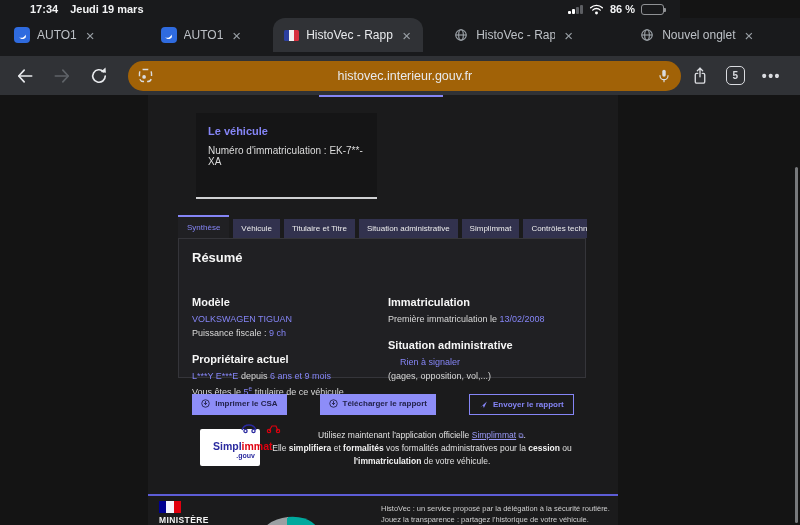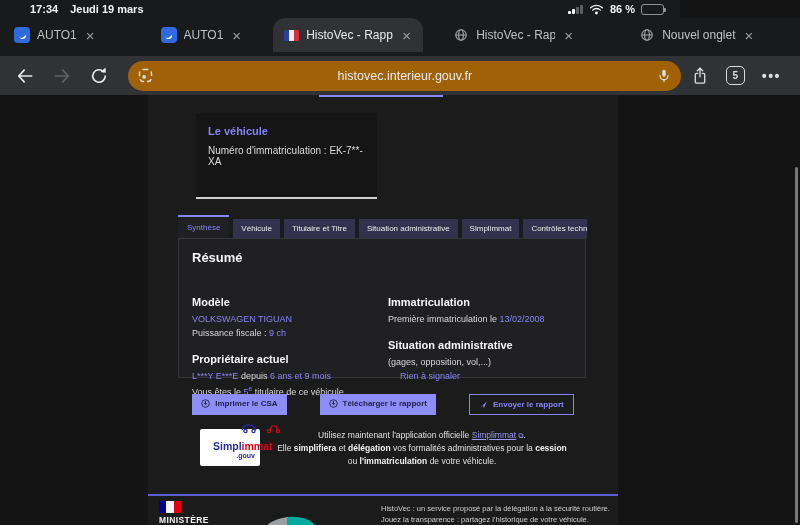--- a/index.html
+++ b/index.html
@@ -276,22 +276,22 @@
           <div class="fline acc">VOLKSWAGEN TIGUAN</div>
           <div class="fline"><span>Puissance fiscale : </span><span class="acc">9 ch</span></div>
           <div class="fh gap-lg">Propriétaire actuel</div>
           <div class="fline"><span class="acc">L***Y E***E</span><span> depuis </span><span class="acc">6 ans et 9 mois</span></div>
           <div class="fline"><span>Vous êtes le </span><span class="acc">5</span><sup class="acc">e</sup><span> titulaire de ce véhicule</span></div>
         </div>
         <div class="col-r">
           <div class="fh">Immatriculation</div>
           <div class="fline"><span>Première immatriculation le </span><span class="acc">13/02/2008</span></div>
           <div class="fh gap-lg">Situation administrative</div>
+          <div class="fline acc" style="padding-left:12px">Rien à signaler</div>
           <div class="fline">(gages, opposition, vol,...)</div>
-          <div class="fline acc" style="padding-left:12px">Rien à signaler</div>
         </div>
       </div>
     </div>
 
     <div class="actions">
       <button class="btn">
         <span>
           <svg width="9" height="9" viewBox="0 0 24 24">
               <circle cx="12" cy="12" r="10" fill="none" stroke="#22224a" stroke-width="2.4"></circle>
               <path d="M12 6.5v8M8.6 11.3l3.4 3.6 3.4-3.6" fill="none" stroke="#22224a" stroke-width="2.4" stroke-linecap="round" stroke-linejoin="round"></path>
@@ -332,21 +332,21 @@
                 <circle cx="38" cy="9" r="1.7"></circle>
                 <path d="M29 9l3-5h4l2 5"></path>
               </g>
             </svg>
         </span>
         <div class="sl-word"><span class="blu">Simpl</span><span class="red">immat</span></div>
         <div class="sl-gouv">.gouv</div>
       </div>
       <div class="sl-text">
         <span>Utilisez maintenant l'application officielle </span><span class="sl-link">Simplimmat</span>&nbsp;<span class="extlink">⧉</span><span>.</span><br>
-        <span>Elle </span><b>simplifiera</b><span> et </span><b>délégation</b><span> vos formalités administratives pour la </span><b>cession</b><span> ou </span><b>l'immatriculation</b><span> de votre véhicule.</span>
+        <span>Elle </span><b>simplifiera</b><span> et </span><b>formalités</b><span> vos formalités administratives pour la </span><b>cession</b><span> ou </span><b>l'immatriculation</b><span> de votre véhicule.</span>
       </div>
     </div>
 
     <div class="pfooter">
       <div class="marianne">
         <div class="mflag">
             <i class="b"></i>
             <i class="w"></i>
             <i class="r"></i>
           </div>

